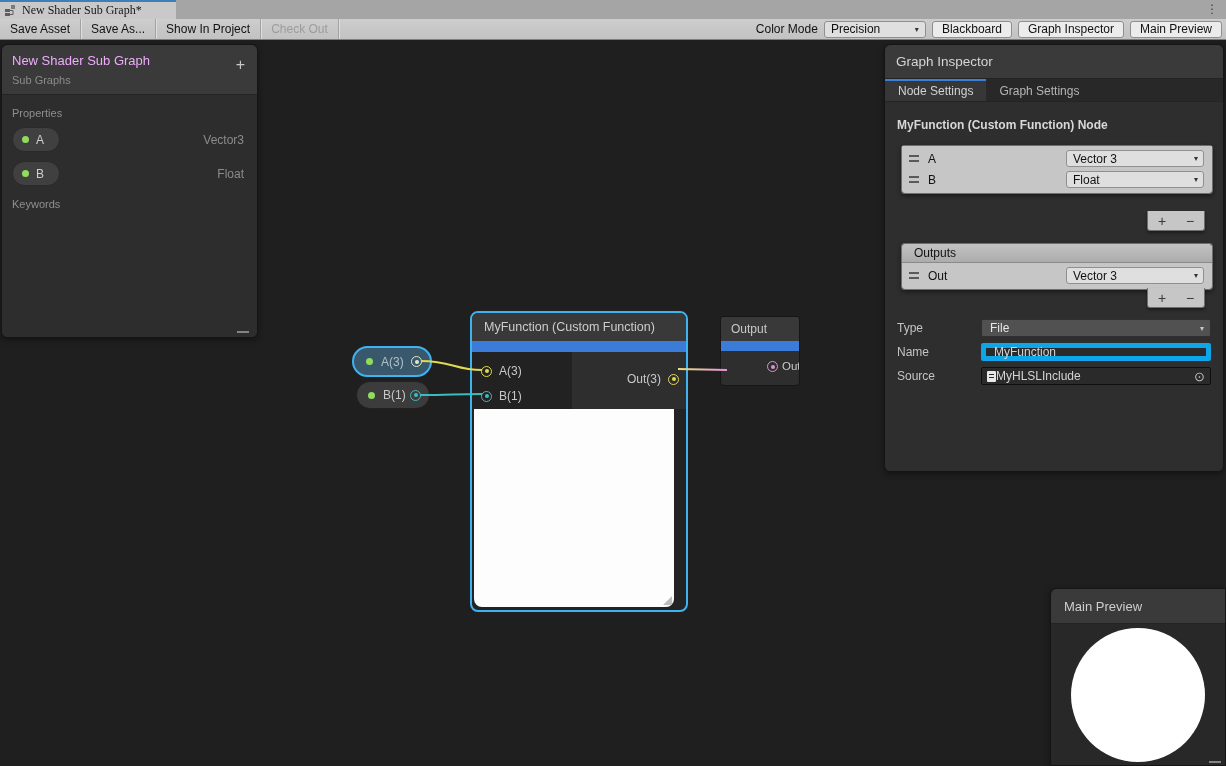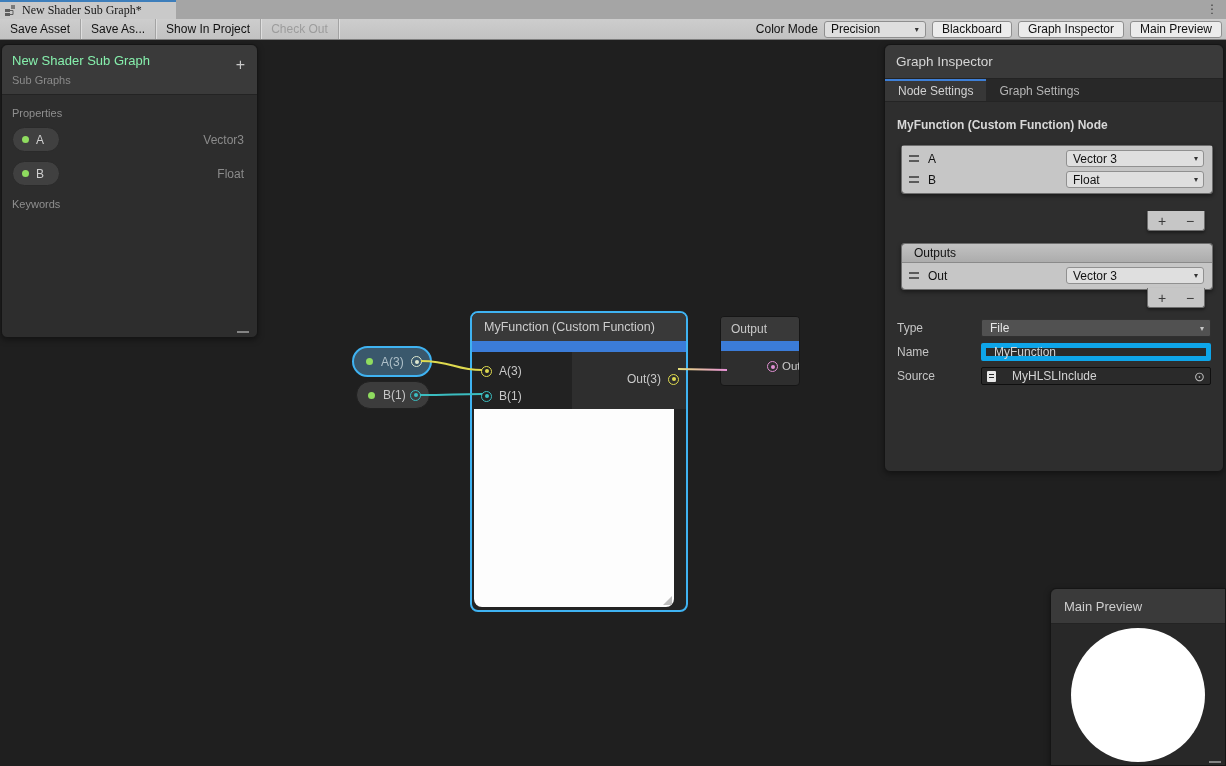--- a/index.html
+++ b/index.html
@@ -31,21 +31,21 @@
 
   
   .panel { position:absolute; background:#2D2D2D; border:1px solid #151515; border-radius:6px;
            box-shadow:0 2px 6px rgba(0,0,0,.4); }
   .panel-header { background:#3A3A3A; border-bottom:1px solid #232323; border-radius:6px 6px 0 0; }
   .rsz { position:absolute; width:12px; height:2px; background:#848484; }
 
   
   .blackboard { left:1px; top:44px; width:257px; height:294px; }
   .bb-header { height:50px; position:relative; padding:8px 10px 0 10px; }
-  .bb-title { font-size:13px; color:#86efac; }
+  .bb-title { font-size:13px; color:#f0abfc; }
   .bb-sub { font-size:11px; color:#8B8B8B; margin-top:6px; }
   .bb-add { position:absolute; right:12px; top:12px; font-size:16px; color:#C8C8C8; line-height:16px; }
   .bb-sect { font-size:11px; color:#8F8F8F; margin:12px 0 0 10px; }
   .bb-row { position:relative; height:27px; margin:7px 0 0 10px; display:flex; align-items:center; }
   .pill { height:25px; border-radius:13px; background:#404040; border:1px solid #2A2A2A;
           display:flex; align-items:center; padding:0 15px 0 9px; }
   .dot { width:7px; height:7px; border-radius:50%; background:#8FDC5F; }
   .pill .pname { font-size:12px; color:#CFCFCF; margin-left:7px; }
   .bb-type { position:absolute; right:13px; font-size:12px; color:#8B8B8B; }
 
@@ -113,21 +113,21 @@
                   justify-content:space-around; box-shadow:0 2px 3px rgba(0,0,0,.4); }
   .ulist-footer span { font-size:14px; color:#3A3A3A; line-height:14px; }
 
   .gi-field-row { position:absolute; left:0; width:100%; height:18px; }
   .gi-field-row .flabel { position:absolute; left:12px; top:2px; font-size:12px; color:#C4C4C4; }
   .fctl { position:absolute; left:96px; width:230px; height:18px; border-radius:2px; font-size:12px;
           display:flex; align-items:center; }
   .dd-dark { background:#515151; border:1px solid #303030; color:#E6E6E6; justify-content:space-between; padding:0 6px 0 8px; }
   .dd-dark .arr { font-size:8px; color:#C6C6C6; }
   .tfield { background:#2A2A2A; border:5px solid #0ea5e9; color:#D4D4D4; padding:0 8px; }
-  .ofield { background:#2A2A2A; border:1px solid #0F0F0F; color:#D4D4D4; padding:0 5px; gap:16px; }
+  .ofield { background:#2A2A2A; border:1px solid #0F0F0F; color:#D4D4D4; padding:0 5px; gap:0; }
   .doc-icon { width:9px; height:11px; background:#E8E8E8; border-radius:1px; position:relative; flex:none; }
   .doc-icon::after { content:""; position:absolute; left:2px; right:2px; top:3px; height:5px;
                      background:repeating-linear-gradient(#2A2A2A 0 1px, transparent 1px 3px); }
   .picker { margin-left:auto; font-size:13px; color:#BFBFBF; line-height:13px; }
 
   
   .mainpreview { left:1050px; top:588px; width:176px; height:178px; background:#282828;
                  border:1px solid #151515; border-radius:6px 0 0 0; box-shadow:0 2px 6px rgba(0,0,0,.4);
                  position:absolute; }
   .mp-header { height:35px; background:#3A3A3A; border-radius:6px 0 0 0; border-bottom:1px solid #232323;

